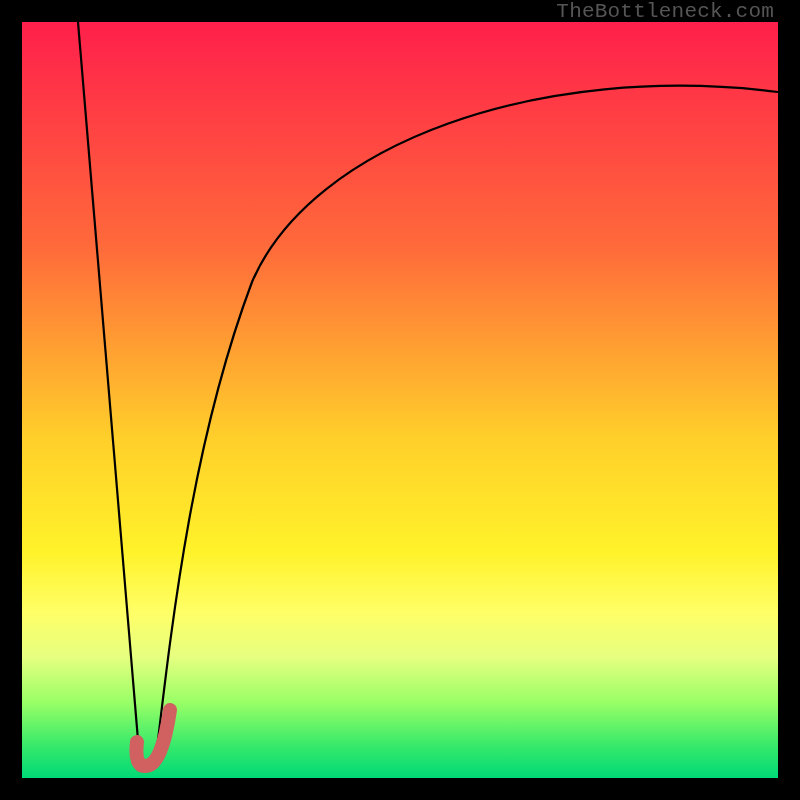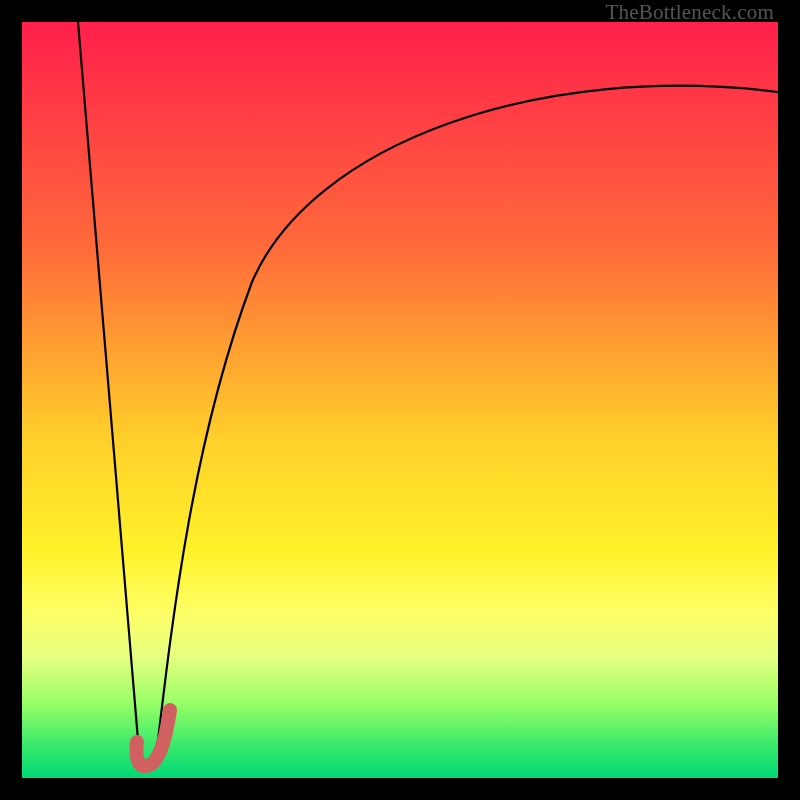--- a/index.html
+++ b/index.html
@@ -34,21 +34,21 @@
     height: 756px;
   }
   .watermark {
     position: absolute;
     top: 0;
     right: 26px;
     color: #555;
     font-size: 21px;
     font-weight: 500;
     letter-spacing: 0.2px;
-    font-family: Liberation Serif, serif;
+    font-family: Liberation Mono, monospace;
   }
 </style>
 </head>
 <body>
 
 <div class="watermark">TheBottleneck.com</div>
 
 <div class="frame">
 
   <svg class="gradient-fill" viewBox="0 0 756 756" preserveAspectRatio="none">

